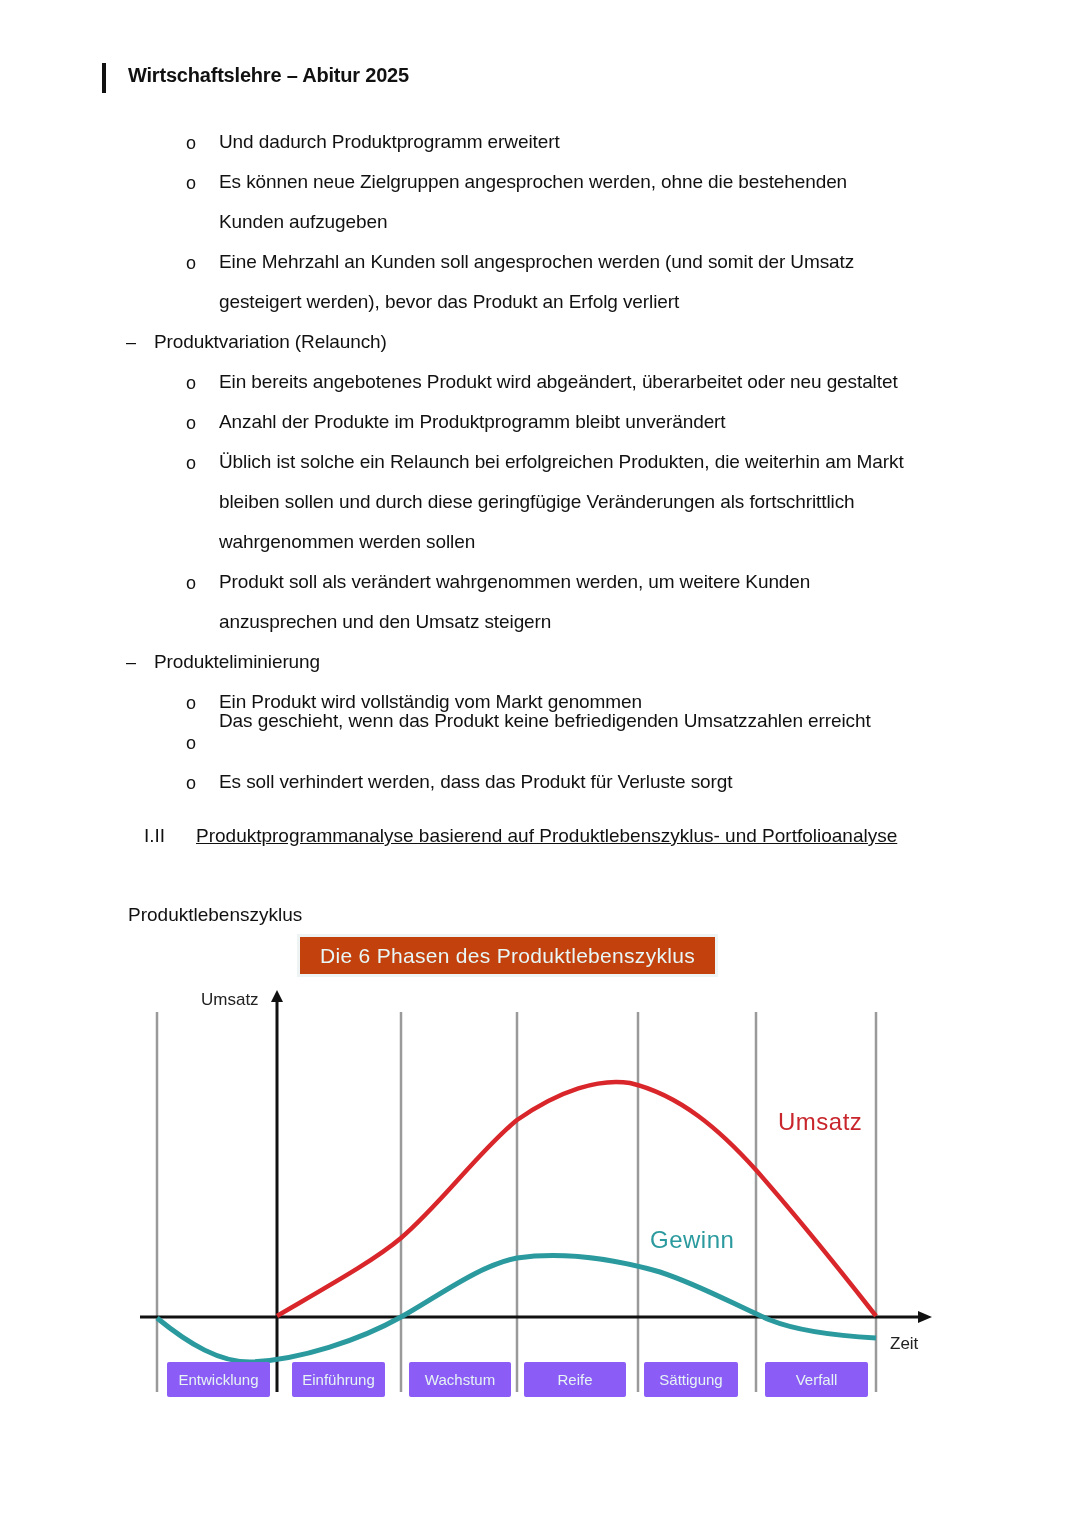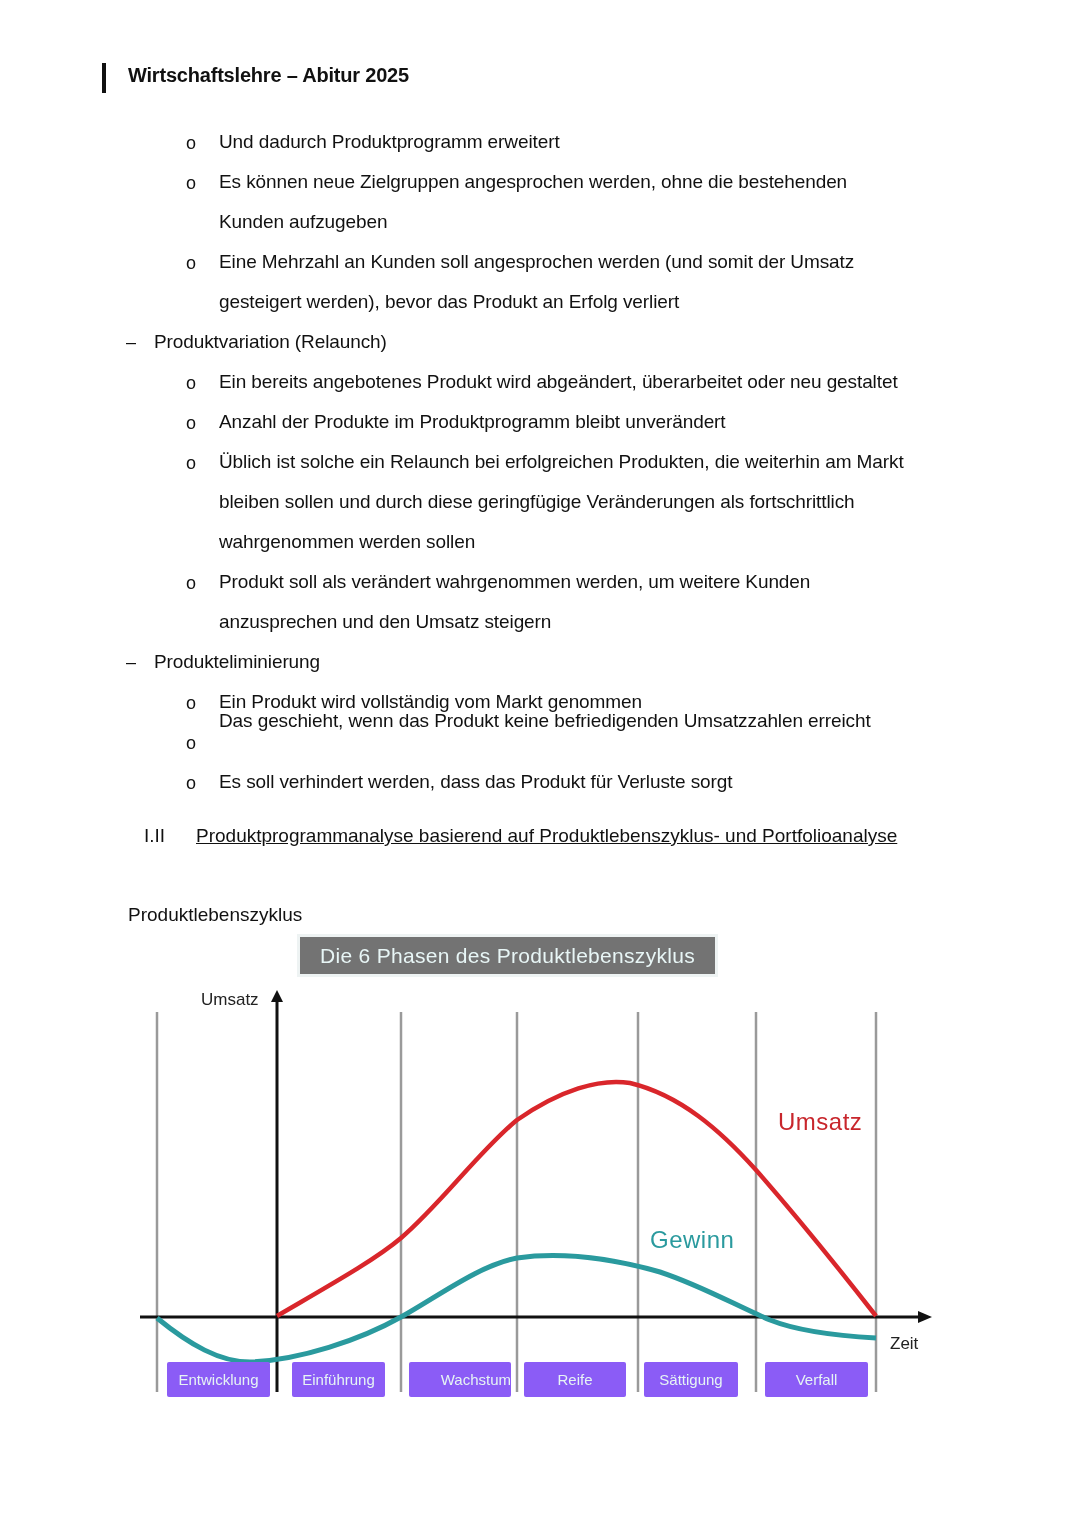--- a/index.html
+++ b/index.html
@@ -7,21 +7,21 @@
            font-family: "Liberation Sans", sans-serif; color: #111; }
     .header-bar { position: absolute; left: 102px; top: 63px; width: 4px; height: 30px; background: #111; }
     .header-title { position: absolute; left: 128px; top: 64px; font-size: 20px; font-weight: bold; letter-spacing: -0.2px; }
     .line { position: absolute; font-size: 19px; white-space: nowrap; letter-spacing: -0.1px; }
     .bullet-o { position: absolute; left: 186px; font-size: 18px; }
     .dash { position: absolute; left: 126px; font-size: 18px; }
     .section-heading { position: absolute; left: 128px; top: 825px; font-size: 19px; text-decoration: underline; white-space: nowrap; margin-left: 16px; }
     .section-heading .num { display: inline-block; width: 52px; }
     .subheading { position: absolute; left: 128px; top: 879px; font-size: 19px; margin-top: 25px; }
     .chart { position: absolute; left: 130px; top: 925px; width: 820px; height: 490px; }
-    .chart-title { position: absolute; left: 300px; top: 937px; width: 415px; height: 37px; background: #737373;
+    .chart-title { position: absolute; left: 300px; top: 937px; width: 415px; height: 37px; background: #c2410c;
                    color: #e8f6f6; font-size: 21px; line-height: 37px; text-align: center; letter-spacing: 0.3px;
                    box-shadow: 0 0 0 3px #eef3f3; }
     .phase { position: absolute; top: 1362px; height: 35px; background: #8b5cf6; color: #e6f4f4;
              font-size: 15px; line-height: 35px; text-align: center; border-radius: 2px; }
     .axis-label { position: absolute; font-size: 17px; color: #222; }
     .curve-label { position: absolute; font-size: 24px; letter-spacing: 0.5px; }
   </style>
 </head>
 <body>
 
@@ -90,16 +90,16 @@
 </svg>
 
 <div class="chart-title">Die 6 Phasen des Produktlebenszyklus</div>
 <div class="axis-label" style="left:201px; top:990px;">Umsatz</div>
 <div class="axis-label" style="left:890px; top:1334px;">Zeit</div>
 <div class="curve-label" style="left:778px; top:1108px; color:#c8262c;">Umsatz</div>
 <div class="curve-label" style="left:650px; top:1226px; color:#2a9a9e;">Gewinn</div>
 
 <div class="phase" style="left:167px; width:103px;">Entwicklung</div>
 <div class="phase" style="left:292px; width:93px;">Einführung</div>
-<div class="phase" style="left:409px; width:102px;text-align:right;">Wachstum</div>
+<div class="phase" style="left:409px; width:102px;">Wachstum</div>
 <div class="phase" style="left:524px; width:102px;">Reife</div>
 <div class="phase" style="left:644px; width:94px;">Sättigung</div>
 <div class="phase" style="left:765px; width:103px;">Verfall</div>
 
 </body></html>

